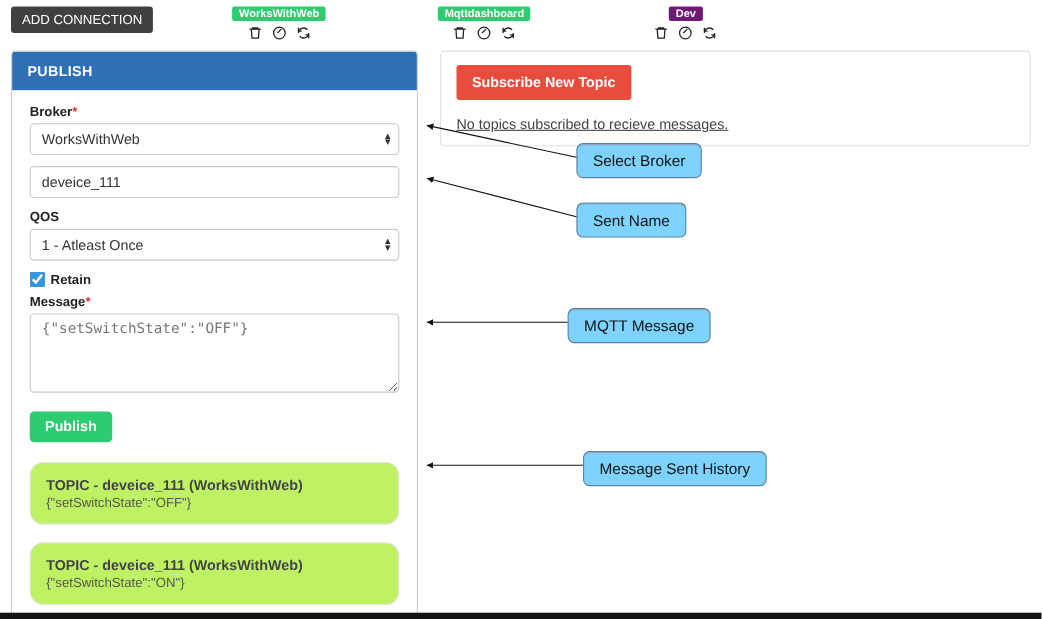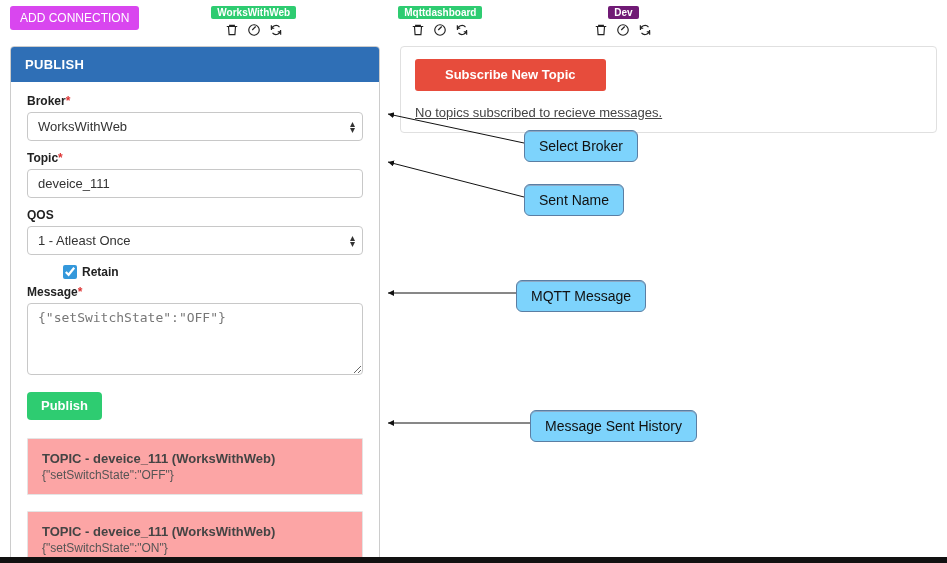--- a/index.html
+++ b/index.html
@@ -1,19 +1,19 @@
 <!DOCTYPE html>
 <html><head>
 <meta charset="utf-8">
 <style>
   * { box-sizing: border-box; margin: 0; padding: 0; }
   body { font-family: -apple-system, BlinkMacSystemFont, "Helvetica Neue", Arial, sans-serif; background:#fff; width:947px; height:563px; overflow:hidden; position:relative; font-size:13px; color:#333; }
   .top-bar { padding:6px 10px; display:flex; align-items:flex-start; gap:6px; }
   .btn { display:inline-block; border:none; border-radius:3px; cursor:pointer; font-weight:500; padding:4px 10px; font-size:12px; line-height:16px; }
-  .btn-add { background:#d946ef; color:#fff; }
+  .btn-add { background:#404040; color:#fff; }
   .conn-group { display:flex; flex-direction:column; align-items:center; gap:2px; }
   .conn-label { color:#fff; font-weight:bold; font-size:10px; padding:1px 6px; border-radius:2px; }
   .conn-green { background:#2ecc71; }
   .conn-red { background:#701a75; }
   .conn-icons { display:flex; gap:8px; margin-top:2px; }
   .ic { width:14px; height:14px; color:#222; }
 
   .cols { display:flex; gap:20px; padding:0 10px; align-items:flex-start; }
   .left-panel { width:370px; border:1px solid #ccc; border-radius:4px; background:#fff; overflow:hidden; }
   .panel-header { background:#2f6fb6; color:#fff; font-weight:bold; padding:10px 14px; font-size:13px; letter-spacing:0.3px; }
@@ -21,33 +21,33 @@
 
   .lbl { font-weight:bold; font-size:12px; color:#222; display:block; margin-bottom:4px; }
   .req { color:#d33; }
   .field { position:relative; margin-bottom:10px; }
   .sel-wrap { position:relative; }
   .sel, .inp, .ta { width:100%; border:1px solid #c8c8c8; border-radius:4px; padding:6px 10px; font-size:13px; background:#fff; color:#333; }
   .sel { appearance:none; -webkit-appearance:none; padding-right:24px; }
   .caret2 { position:absolute; right:8px; top:50%; transform:translateY(-50%); pointer-events:none; font-size:10px; color:#333; line-height:6px; }
   .ta { height:72px; resize:vertical; color:#777; }
 
-  .ck { display:flex; align-items:center; gap:5px; margin-bottom:6px;margin-left:36px; }
+  .ck { display:flex; align-items:center; gap:5px; margin-bottom:6px; }
   .ck input { width:14px; height:14px; accent-color:#3498db; }
 
   .btn-pub { background:#2ecc71; color:#fff; font-weight:600; padding:6px 14px; border-radius:4px; font-size:13px; margin-top:4px; }
 
   .history { margin-top:18px; display:flex; flex-direction:column; gap:16px; }
-  .hist-card { background:#fca5a5; border:1px solid #e4e4e4; border-radius:1px; padding:12px 14px; }
+  .hist-card { background:#bef264; border:1px solid #e4e4e4; border-radius:12px; padding:12px 14px; }
   .hist-title { font-weight:bold; font-size:13px; color:#444; }
   .hist-payload { font-size:12px; color:#555; margin-top:2px; }
 
   .right-panel { flex:1; }
   .sub-bar { border:1px solid #e0e0e0; border-radius:4px; padding:12px 14px; }
-  .btn-sub { background:#e74c3c; color:#fff; font-weight:600; padding:8px 30px; border-radius:3px; font-size:13px; }
+  .btn-sub { background:#e74c3c; color:#fff; font-weight:600; padding:8px 14px; border-radius:3px; font-size:13px; }
   .no-topics { margin-top:14px; font-size:13px; color:#444;text-decoration:underline; }
 
   
   .ann { position:absolute; background:#7dd3fc; border:1px solid #5b7ea3; border-radius:6px; padding:7px 14px; font-size:14px; color:#111; box-shadow:0 1px 0 #8ca8c4 inset; }
   svg.arrows { position:absolute; inset:0; width:947px; height:563px; pointer-events:none; }
 
   .bottom-bar { position:absolute; left:0; right:0; bottom:0; height:6px; background:#111; }
 </style>
 </head>
 <body>
@@ -120,21 +120,20 @@
         <label class="lbl"><span>Broker</span><span class="req">*</span></label>
         <div class="sel-wrap">
           <select class="sel">
             <option>WorksWithWeb</option>
           </select>
           <div class="caret2">▴<br>▾</div>
         </div>
       </div>
 
       <div class="field">
-        <label class="lbl"><span>Topic</span><span class="req">*</span></label>
         <input class="inp" value="deveice_111" style="">
       </div>
 
       <div class="field">
         <label class="lbl">QOS</label>
         <div class="sel-wrap">
           <select class="sel">
             <option>1 - Atleast Once</option>
           </select>
           <div class="caret2">▴<br>▾</div>

